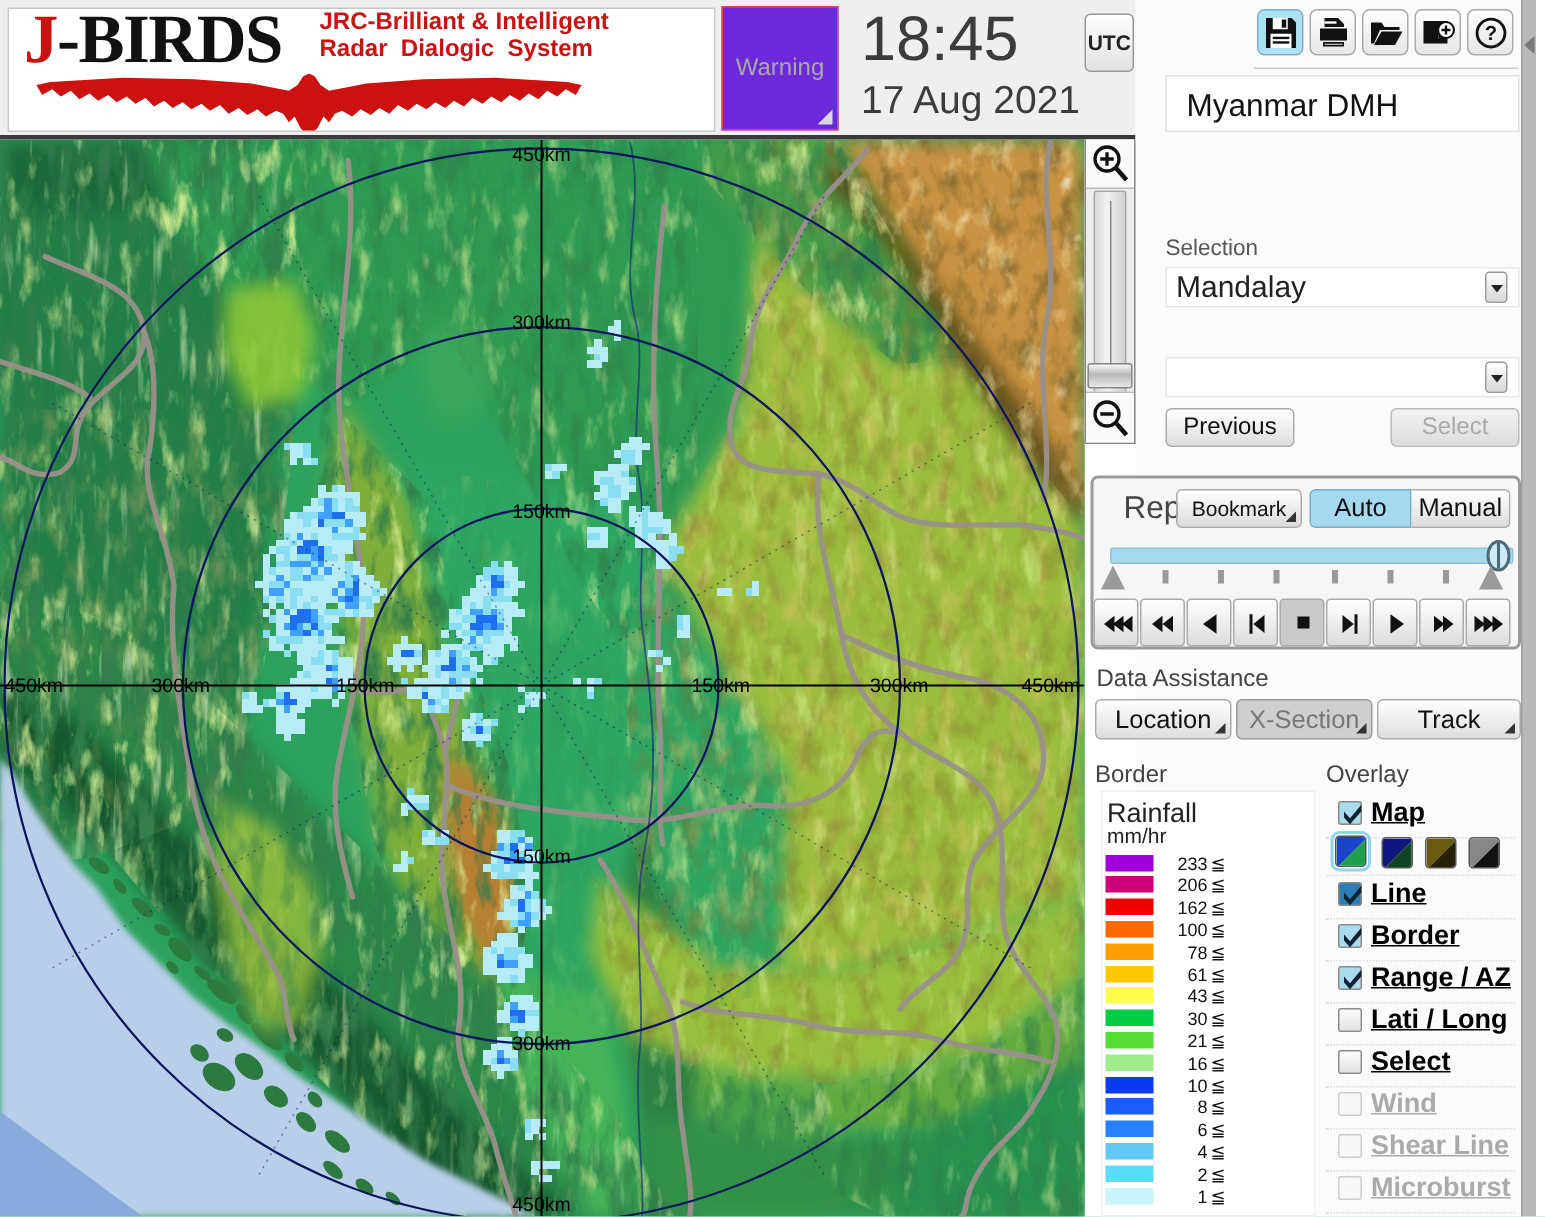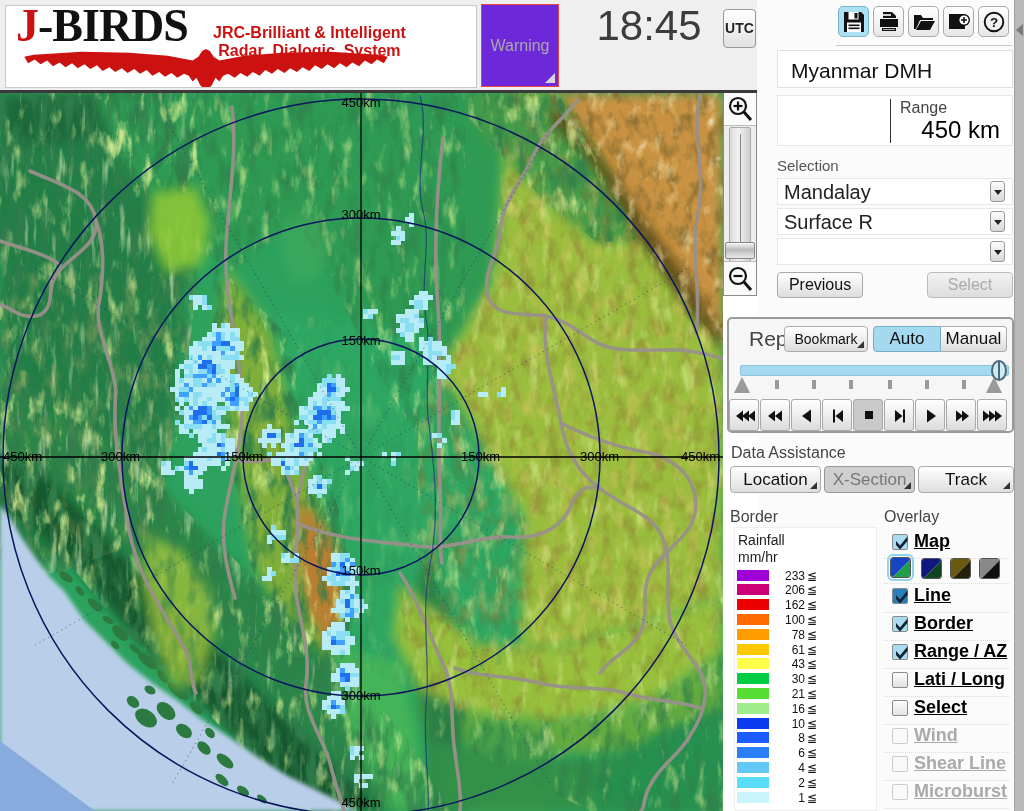--- a/index.html
+++ b/index.html
@@ -2,24 +2,24 @@
 <html><head>
 <meta charset="utf-8">
 <style>
 * { margin:0; padding:0; box-sizing:border-box; }
 html,body { width:1030px; height:811px; overflow:hidden; font-family:"Liberation Sans", sans-serif; background:#fff; }
 #root { position:relative; width:1030px; height:811px; background:#fff; }
 #topbar { position:absolute; left:0; top:0; width:757px; height:93px; background:#efefef; border-bottom:3px solid #3a3a3a; }
 #logobox { position:absolute; left:5px; top:5px; width:472px; height:83px; background:#fff; border:1px solid #c8c8c8; overflow:hidden; }
 #jbirds { position:absolute; left:10px; top:-7px; font-family:"Liberation Serif", serif; font-weight:bold; font-size:46px; letter-spacing:-1px; color:#111; }
 #jbirds .j { color:#cc1111; }
-#jrc { position:absolute; left:207px; top:18px; color:#cc1111; font-weight:bold; font-size:16px; line-height:18px; letter-spacing:0px;text-align:center; }
+#jrc { position:absolute; left:207px; top:0; color:#cc1111; font-weight:bold; font-size:16px; line-height:18px; letter-spacing:0px; }
 #warnbox { position:absolute; left:481px; top:4px; width:78px; height:83px; background:#6d28d9; border:1px solid #ef4444; }
 #warnbox span { position:absolute; left:0; right:0; top:32px; text-align:center; color:#a9a9a9; font-size:16px; }
-#clock { position:absolute; left:574px; top:2px; width:150px; color:#3c3c3c;text-align:center; }
+#clock { position:absolute; left:574px; top:2px; width:150px; color:#3c3c3c; }
 #time { font-size:42px; letter-spacing:0px; color:#3c3c3c; }
 #date { font-size:26px; margin-top:1px; white-space:nowrap; color:#3c3c3c; }
 .tzbtn { position:absolute; left:723px; width:33px; height:39px; border:1px solid #999; border-radius:4px; text-align:center; font-size:14px; font-weight:bold; color:#222; }
 #utc { top:9px; background:linear-gradient(#ffffff,#e2e2e2); line-height:37px; }
 #mmt { top:49px; background:linear-gradient(#c2e6f4,#93cde8); line-height:37px; border-color:#6da7c0;margin-top:44px; }
 
 #rpanel { position:absolute; left:757px; top:0; width:257px; height:811px; background:#fbfbfb; }
 #splitter { position:absolute; left:1014px; top:0; width:10px; height:811px; background:#b9b9b9; border-left:1px solid #a0a0a0; }
 #splitter .arr { position:absolute; top:24px; left:1px; width:0; height:0; border-top:6px solid transparent; border-bottom:6px solid transparent; border-right:7px solid #7a7a7a; }
 #toolbar { position:absolute; left:838px; top:6px; height:32px; }
@@ -60,21 +60,21 @@
 .pb svg { position:absolute; left:3px; top:5px; }
 
 #dalab { position:absolute; left:731px; top:444px; font-size:16px; color:#444; }
 #locbtn { left:730px; top:466px; width:91px; }
 #xsecbtn { left:824px; top:466px; width:91px; color:#777; background:#cfcfcf; border-color:#999; }
 #trackbtn { left:918px; top:466px; width:96px; }
 .da { position:absolute; height:27px; border:1px solid #aaa; border-radius:4px; background:linear-gradient(#ffffff,#dedede); font-size:17px; color:#111; text-align:center; line-height:25px; }
 
 #leglab { position:absolute; left:730px; top:508px; font-size:16px; color:#444; }
 #legbox { position:absolute; left:734px; top:527px; width:143px; height:284px; background:#fff; border:1px solid #eee; }
-#legbox .t1 { position:absolute; left:3px; top:4px; font-size:14px; color:#222; }
+#legbox .t1 { position:absolute; left:3px; top:4px; font-size:18px; color:#222; }
 #legbox .t2 { position:absolute; left:3px; top:21px; font-size:14px; color:#222; }
 .sw { position:absolute; left:2px; width:32px; height:11px; }
 .swv { position:absolute; width:40px; text-align:right; font-size:12px; color:#111; }
 .swq { position:absolute; left:72px; width:14px; font-size:12px; color:#111; }
 
 #ovlab { position:absolute; left:884px; top:508px; font-size:16px; color:#444; }
 .ovrow { position:absolute; left:884px; width:126px; height:28px; border-bottom:1px dotted #ddd; }
 .cb { position:absolute; left:8px; top:3px; width:16px; height:16px; border:1px solid #8a8a8a; border-radius:2px; background:#aadcf0; }
 .cb svg { position:absolute; left:0px; top:-1px; }
 .cbu { background:linear-gradient(#fdfdfd,#e2e2e2); }
@@ -1264,20 +1264,21 @@
       </svg>
   </div>
   <div id="warnbox">
       <span>Warning</span>
     <svg width="12" height="12" style="position:absolute;right:2px;bottom:2px;">
         <path d="M11,1 L11,11 L1,11 Z" fill="#d8d8d8"></path>
       </svg>
   </div>
   <div id="clock">
       <div id="time">18:45</div>
+      <div id="date">17 Aug 2021</div>
     </div>
   <div class="tzbtn" id="utc">UTC</div>
   <div class="tzbtn" id="mmt">MMT</div>
 
   <div id="rpanel"></div>
   <div id="splitter">
       <div class="arr"></div>
     </div>
   <div id="toolbar">
     <div class="tbtn" id="tb1">
@@ -1314,32 +1315,23 @@
         <svg width="24" height="24" viewBox="0 0 24 24">
           <circle cx="12" cy="12" r="9.3" fill="none" stroke="#111" stroke-width="1.9"></circle>
           <text x="12" y="16.5" font-size="13.5" font-weight="bold" text-anchor="middle" fill="#111" font-family="Liberation Sans">?</text>
         </svg>
       </div>
   </div>
   <div id="tsep"></div>
   <div id="dmhbox">
       <span>Myanmar DMH</span>
     </div>
-  <div id="rangebox">
-      <div class="div"></div>
-      <div class="lab">Range</div>
-      <div class="val">450 km</div>
-    </div>
   <div id="sellab">Selection</div>
   <div class="selrow" id="sel1">
       <span>Mandalay</span>
-      <div class="ddbtn"></div>
-    </div>
-  <div class="selrow" id="sel2">
-      <span>Surface R</span>
       <div class="ddbtn"></div>
     </div>
   <div class="selrow" id="sel3">
       <div class="ddbtn"></div>
     </div>
   <div class="pbtn" id="prevbtn">Previous</div>
   <div class="pbtn" id="selbtn">Select</div>
 
   <div id="replay">
     <div class="lab">Replay</div>

